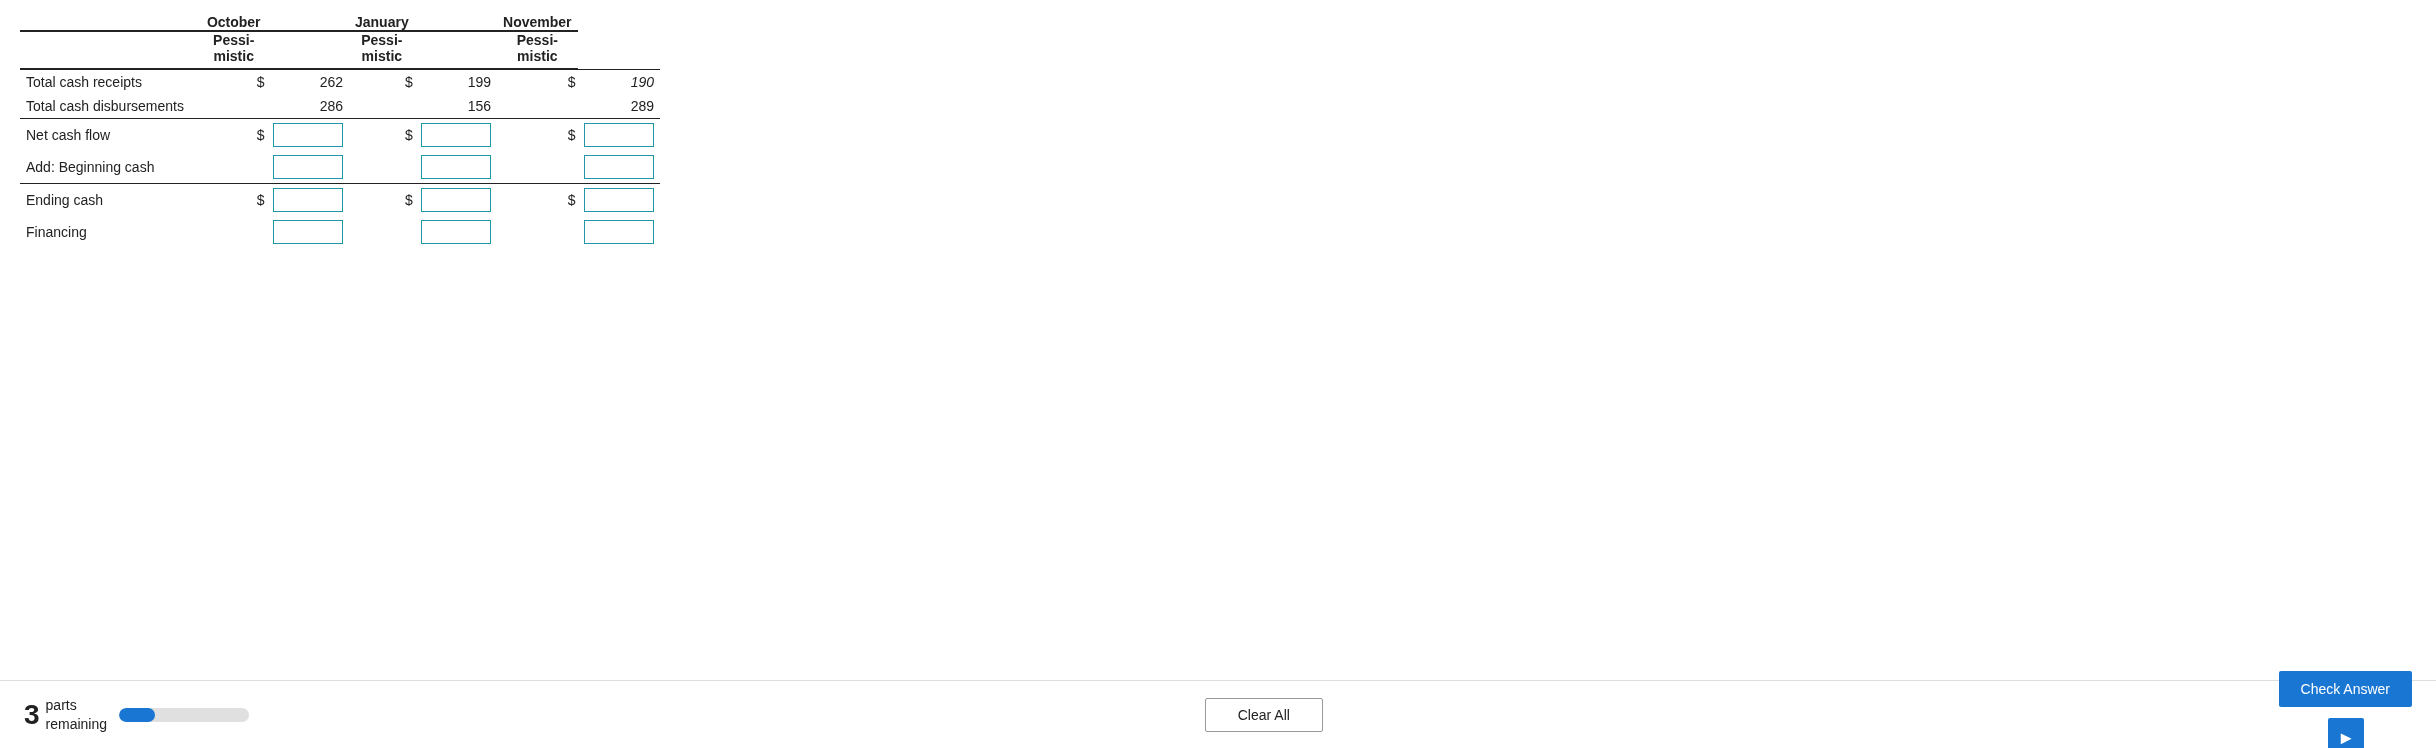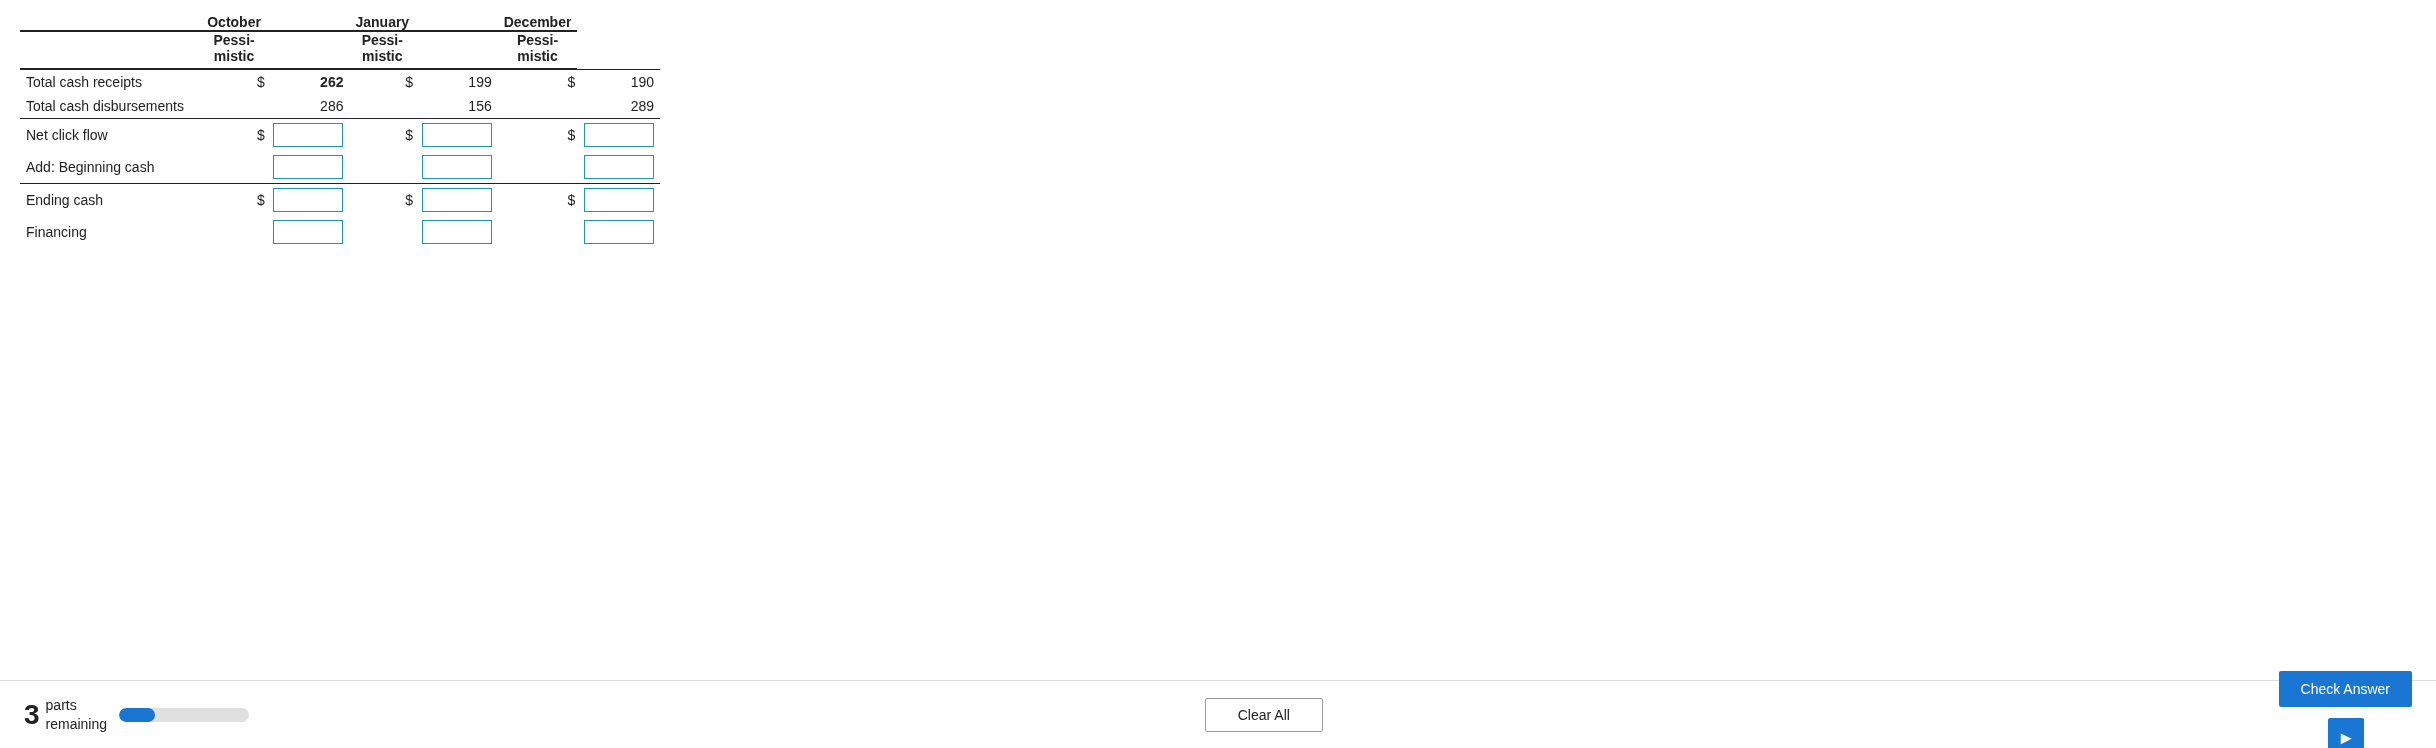--- a/index.html
+++ b/index.html
@@ -174,52 +174,52 @@
 
 <div class="main-content">
   <table>
     <thead>
       <tr class="col-header-row">
         <th style="text-align:left;"></th>
         <th>October</th>
         <th></th>
         <th>January</th>
         <th></th>
-        <th>December</th>
+        <th>November</th>
       </tr>
       <tr class="sub-header-row">
         <th style="text-align:left; border-top:2px solid #222;"></th>
         <th colspan="1" style="border-top:2px solid #222; text-align:center; font-weight:bold;">Pessi-<br>mistic</th>
         <th style="border-top:2px solid #222;"></th>
         <th colspan="1" style="border-top:2px solid #222; text-align:center; font-weight:bold;">Pessi-<br>mistic</th>
         <th style="border-top:2px solid #222;"></th>
         <th colspan="1" style="border-top:2px solid #222; text-align:center; font-weight:bold;">Pessi-<br>mistic</th>
       </tr>
     </thead>
     <tbody id="table-body">
     <tr>
           <td class="label-cell" style="border-top: 1px solid rgb(34, 34, 34);">Total cash receipts</td>
           <td class="dollar-sign" style="border-top: 1px solid rgb(34, 34, 34);">$</td>
-          <td class="value-cell" style="border-top: 1px solid rgb(34, 34, 34); font-weight: bold;">262</td>
+          <td class="value-cell" style="border-top: 1px solid rgb(34, 34, 34);">262</td>
           <td class="dollar-sign" style="border-top: 1px solid rgb(34, 34, 34);">$</td>
           <td class="value-cell" style="border-top: 1px solid rgb(34, 34, 34);">199</td>
           <td class="dollar-sign" style="border-top: 1px solid rgb(34, 34, 34);">$</td>
-          <td class="value-cell" style="border-top: 1px solid rgb(34, 34, 34);">190</td>
+          <td class="value-cell" style="border-top: 1px solid rgb(34, 34, 34); font-style: italic;">190</td>
         </tr>
         <tr>
           <td class="label-cell">Total cash disbursements</td>
           <td class="dollar-sign"></td>
           <td class="value-cell">286</td>
           <td class="dollar-sign"></td>
           <td class="value-cell">156</td>
           <td class="dollar-sign"></td>
           <td class="value-cell">289</td>
         </tr>
         <tr>
-          <td class="label-cell" style="border-top: 1px solid rgb(34, 34, 34);">Net click flow</td>
+          <td class="label-cell" style="border-top: 1px solid rgb(34, 34, 34);">Net cash flow</td>
           <td class="dollar-sign" style="border-top: 1px solid rgb(34, 34, 34);">$</td>
           <td class="value-cell" style="border-top: 1px solid rgb(34, 34, 34);"><input type="text" style=""></td>
           <td class="dollar-sign" style="border-top: 1px solid rgb(34, 34, 34);">$</td>
           <td class="value-cell" style="border-top: 1px solid rgb(34, 34, 34);"><input type="text" style=""></td>
           <td class="dollar-sign" style="border-top: 1px solid rgb(34, 34, 34);">$</td>
           <td class="value-cell" style="border-top: 1px solid rgb(34, 34, 34);"><input type="text" style=""></td>
         </tr>
         <tr>
           <td class="label-cell">Add: Beginning cash</td>
           <td class="dollar-sign"></td>

